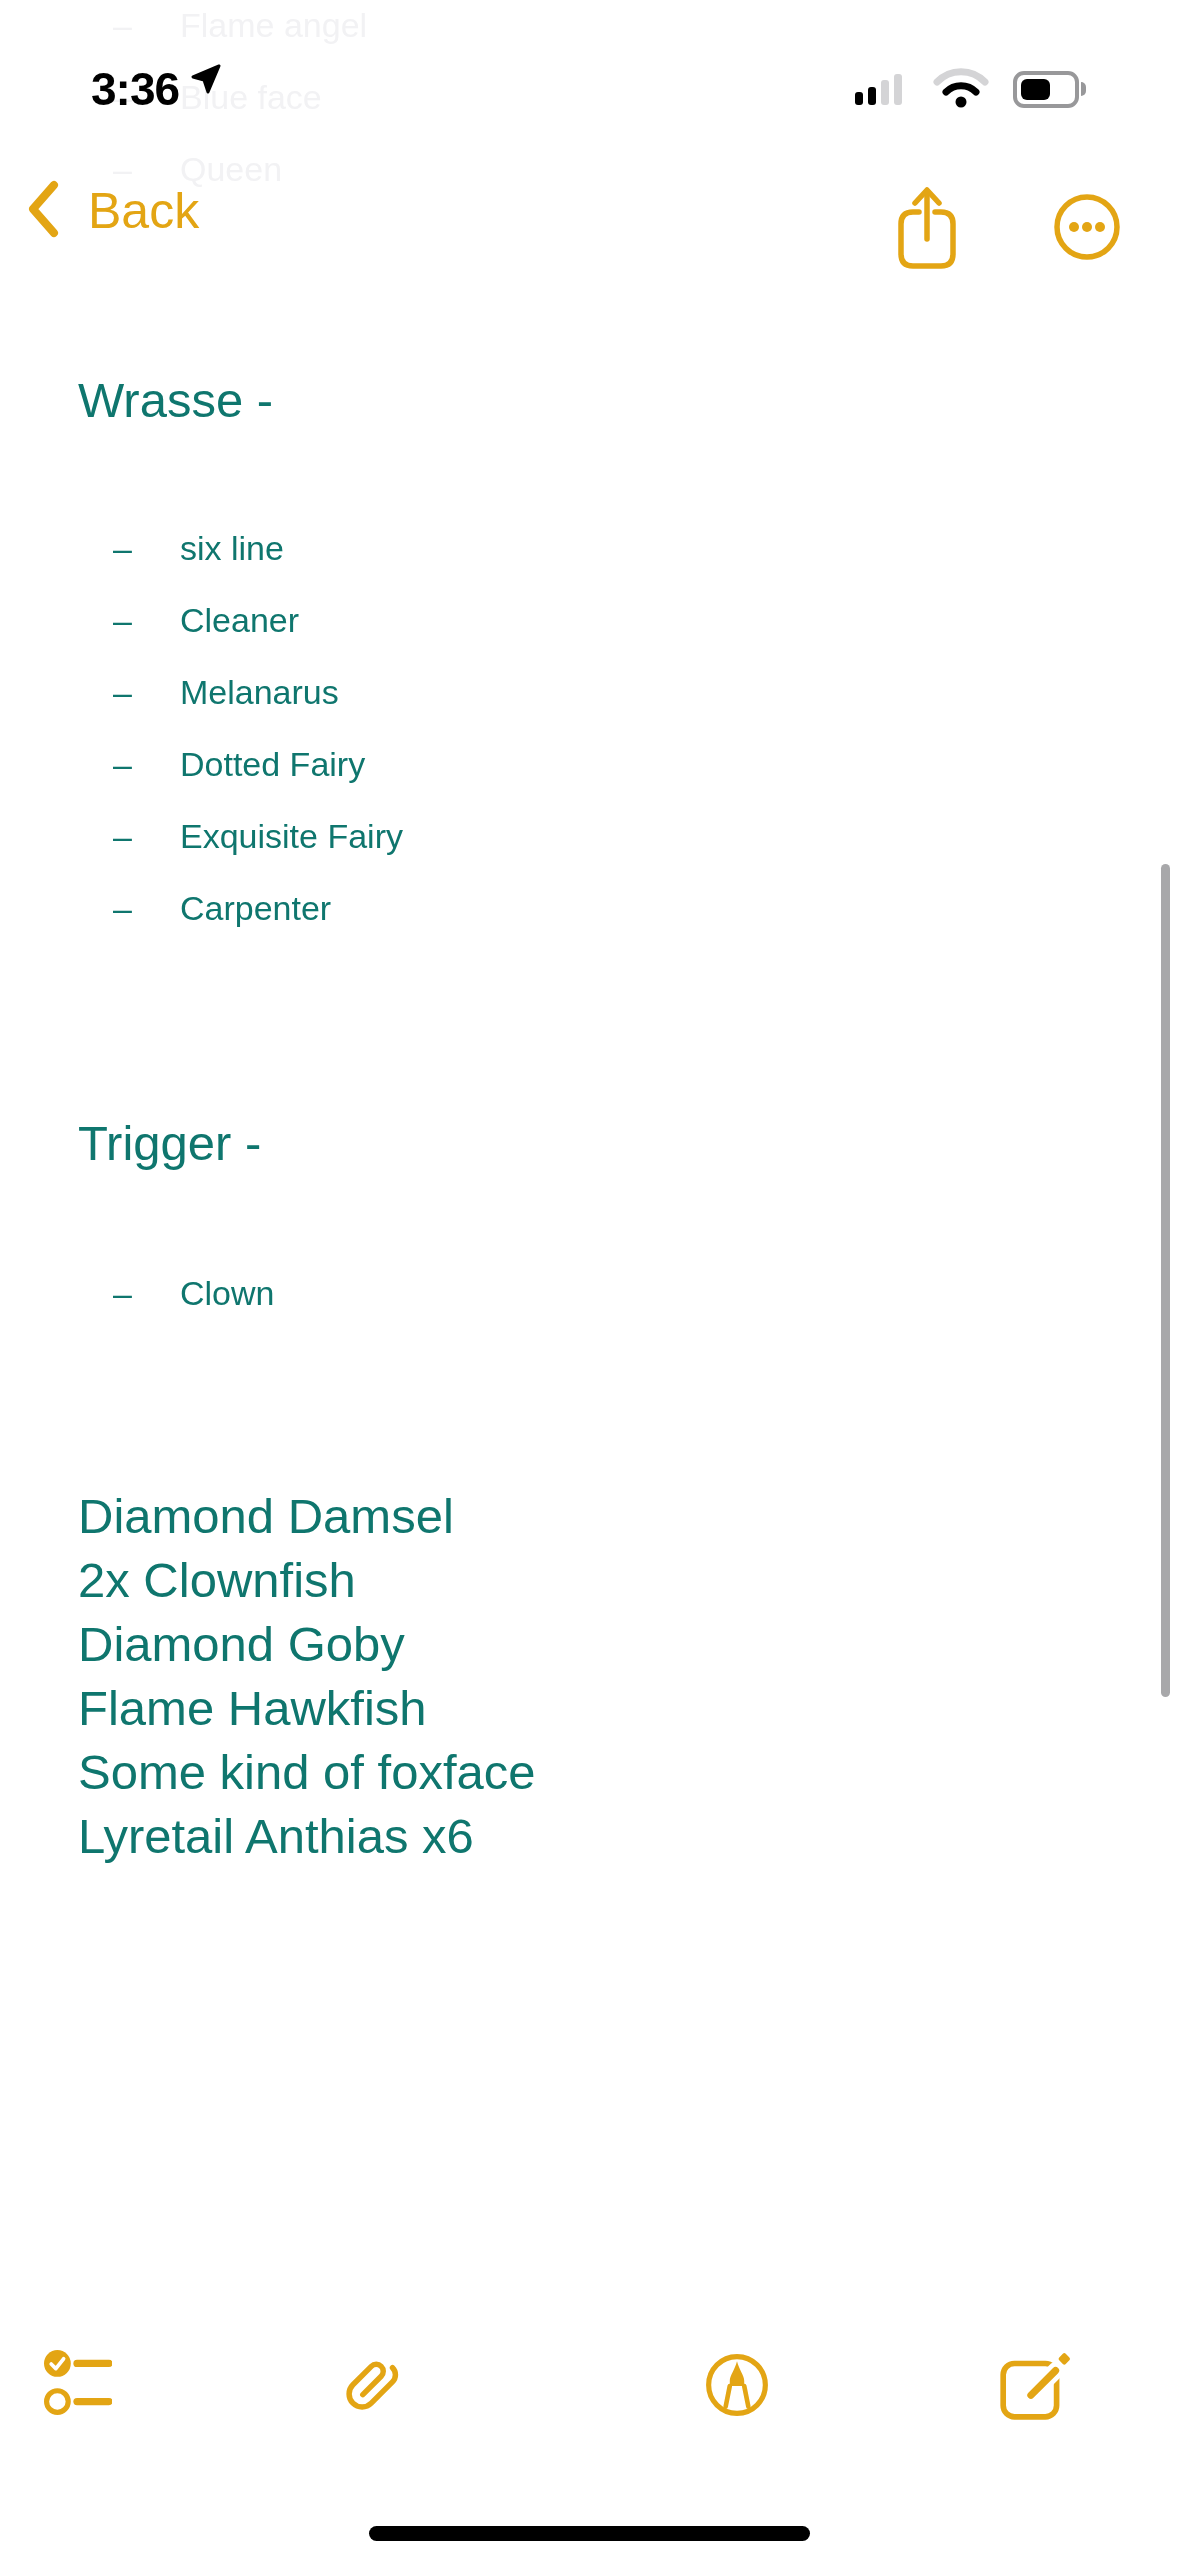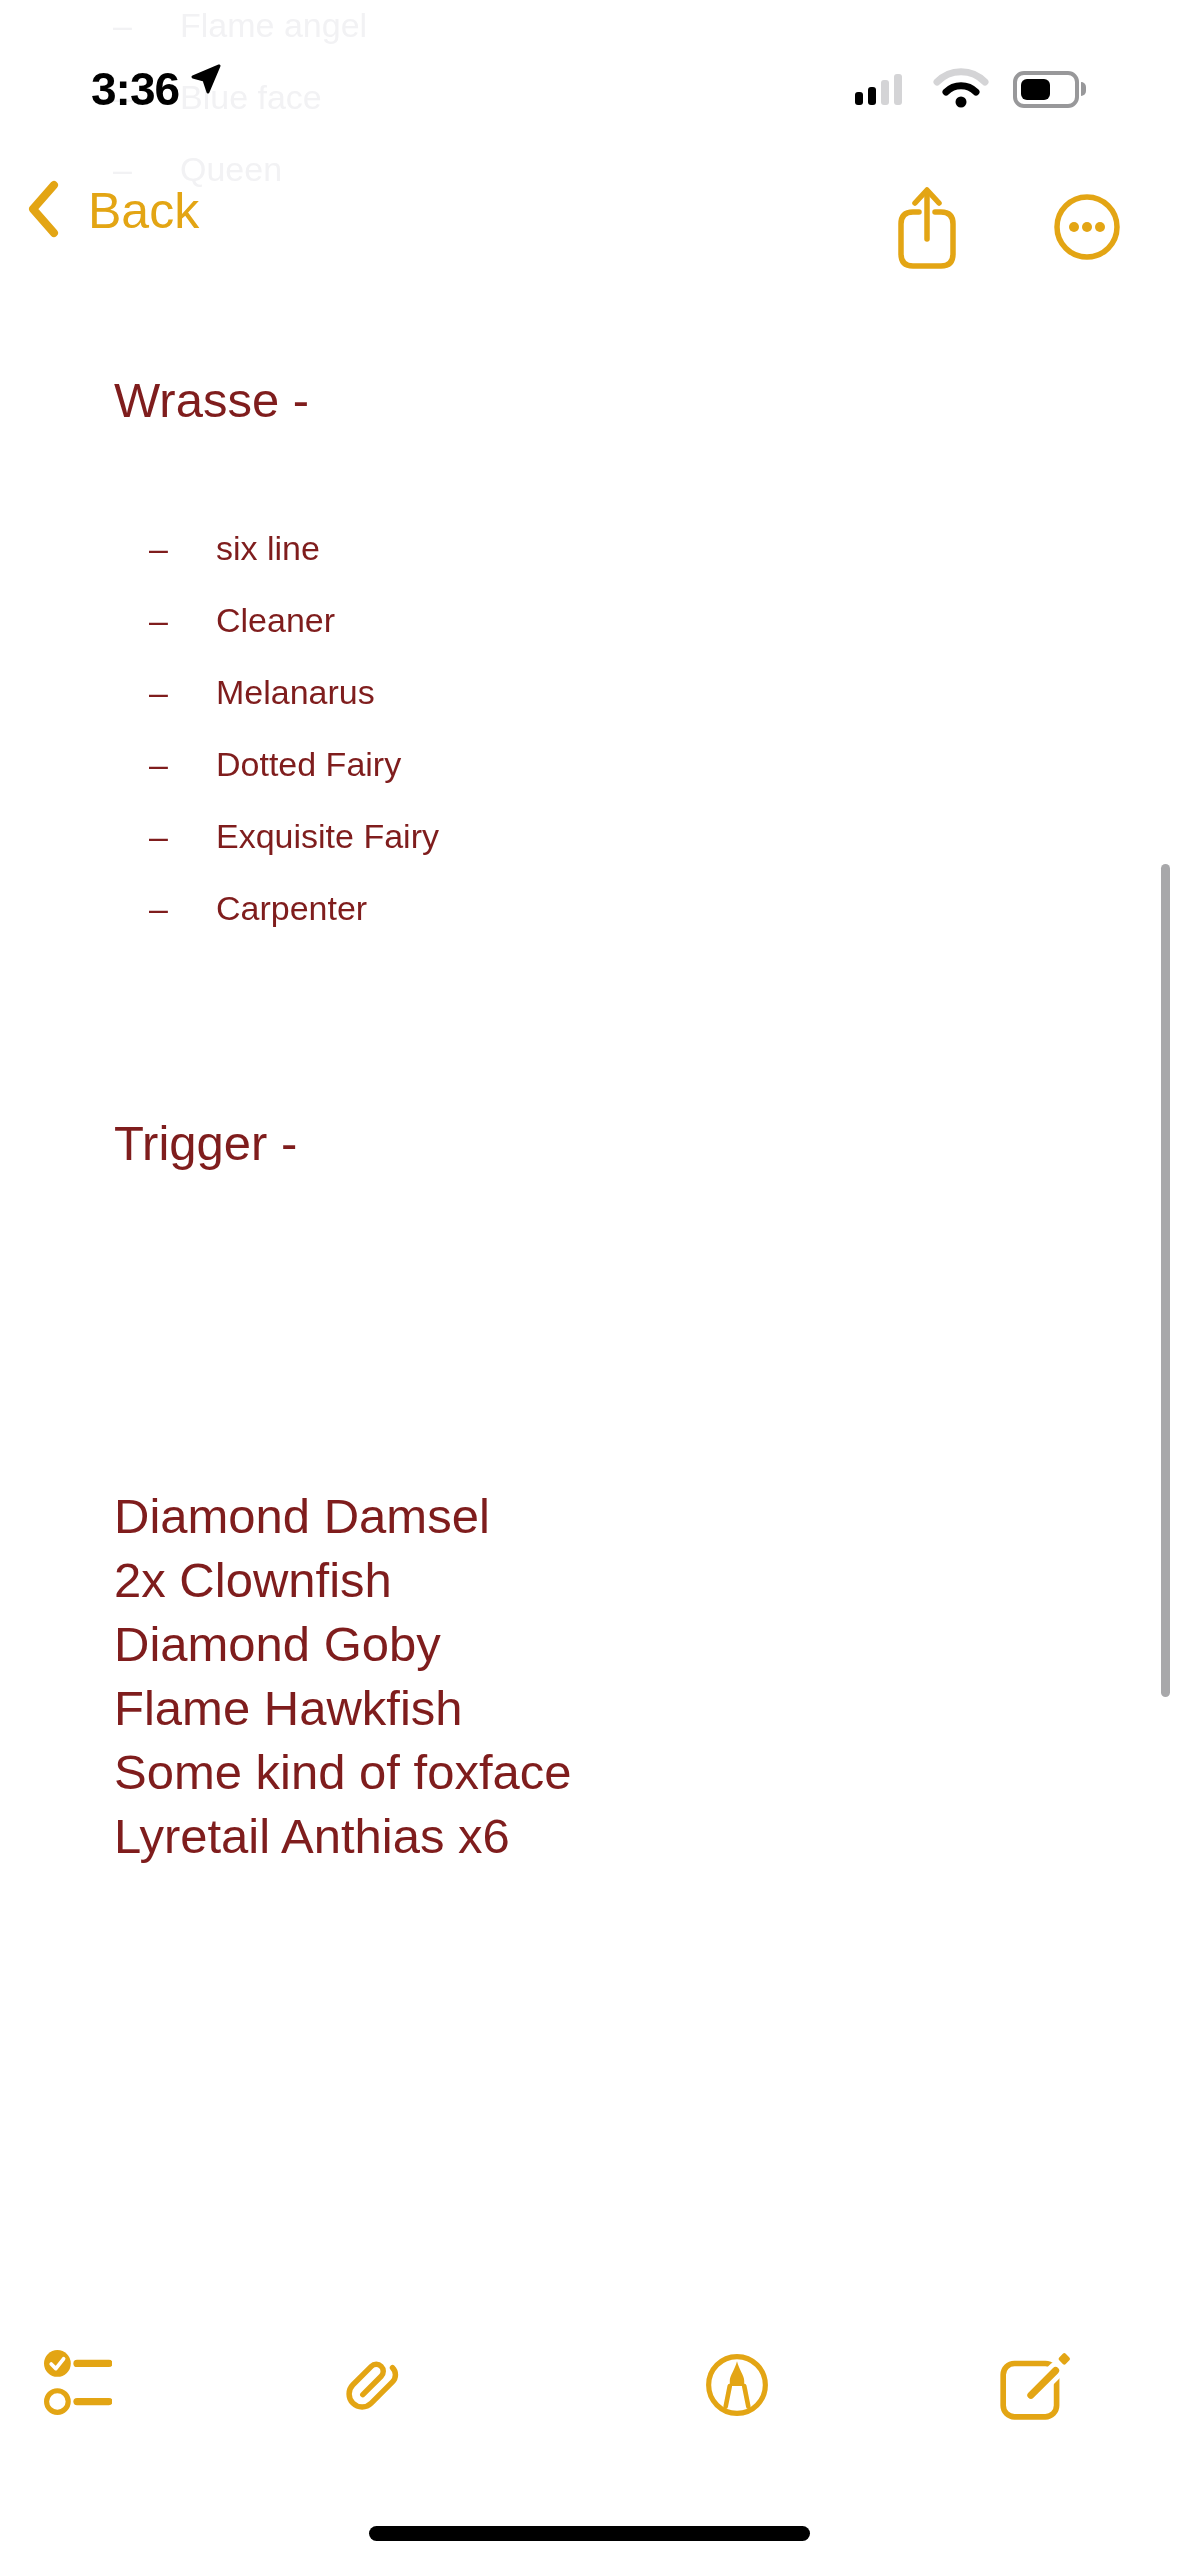--- a/index.html
+++ b/index.html
@@ -22,21 +22,21 @@
   .bat-fill{position:absolute;left:4px;top:4px;bottom:4px;width:29px;background:#000;border-radius:6px;}
   .bat-cap{width:5px;height:14px;background:#98989a;border-radius:0 5px 5px 0;margin-left:2px;}
   
   .nav-bar{position:absolute;left:0;top:180px;right:0;height:100px;z-index:6;}
   .back-btn{position:absolute;left:24px;top:0;display:flex;align-items:center;gap:28px;background:none;border:none;padding:0;cursor:pointer;}
   .back-label{font-size:50px;color:#E3A514;}
   .nav-right-btn{position:absolute;background:none;border:none;padding:0;cursor:pointer;}
   .share-btn{left:891px;top:2px;}
   .more-btn{left:1052px;top:12px;}
   
-  .note-body{position:absolute;inset:0;z-index:2;color:#7f1d1d;margin-left:36px;}
+  .note-body{position:absolute;inset:0;z-index:2;color:#0f766e;}
   .note-title{position:absolute;left:78px;font-size:49px;line-height:56px;}
   #wrasse-title{top:372px;}
   #trigger-title{top:1115px;}
   #wrasse-list{position:absolute;left:0;top:512px;right:20px;}
   #trigger-list{position:absolute;left:0;top:1257px;right:20px;}
   .plain-list{position:absolute;left:78px;top:1484px;font-size:49px;line-height:64px;}
   
   .scrollbar{position:absolute;left:1161px;top:864px;width:9px;height:833px;border-radius:5px;background:#a8a8aa;z-index:7;}
   
   .toolbar{position:absolute;left:0;right:0;top:2330px;height:130px;background:#fff;z-index:6;}
@@ -130,20 +130,23 @@
       <div class="d-item"><span>six line</span></div>
       <div class="d-item"><span>Cleaner</span></div>
       <div class="d-item"><span>Melanarus</span></div>
       <div class="d-item"><span>Dotted Fairy</span></div>
       <div class="d-item"><span>Exquisite Fairy</span></div>
       <div class="d-item"><span>Carpenter</span></div>
     </div>
 
     <div class="note-title" id="trigger-title">Trigger -</div>
 
+    <div id="trigger-list">
+      <div class="d-item"><span>Clown</span></div>
+    </div>
 
     <div class="plain-list">
       <div>Diamond Damsel</div>
       <div>2x Clownfish</div>
       <div>Diamond Goby</div>
       <div>Flame Hawkfish</div>
       <div>Some kind of foxface</div>
       <div>Lyretail Anthias x6</div>
     </div>
   </main>

